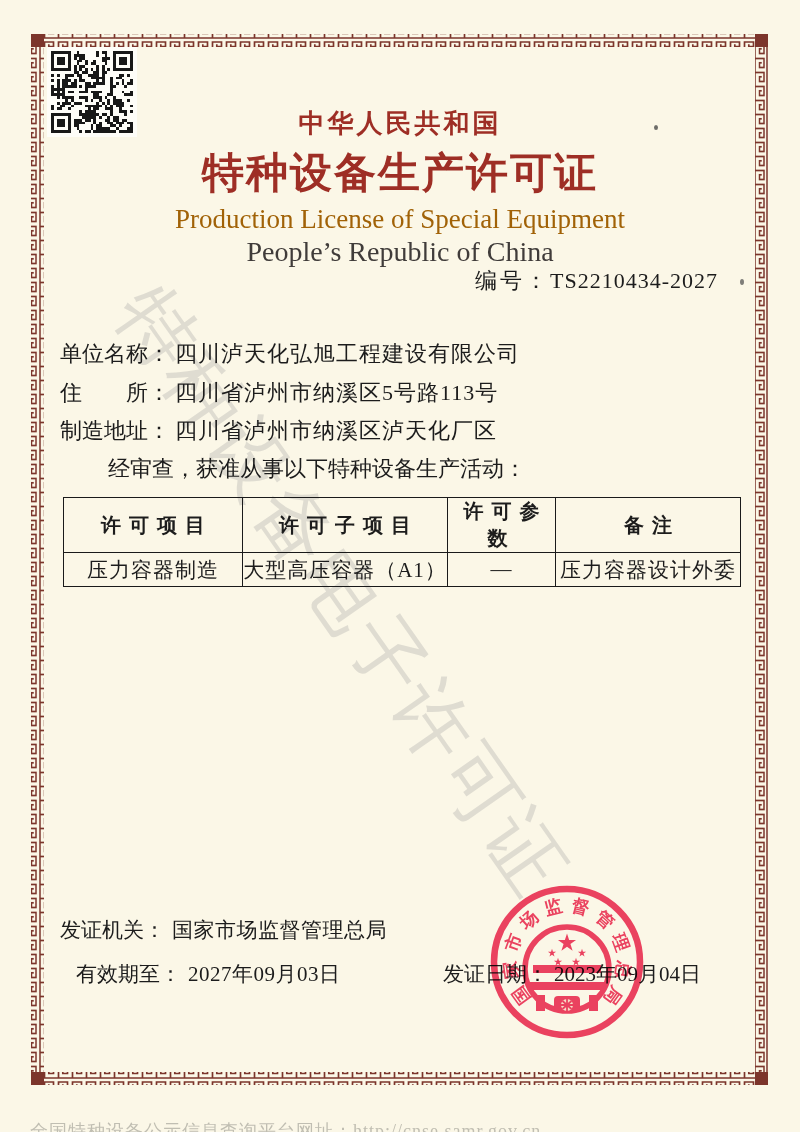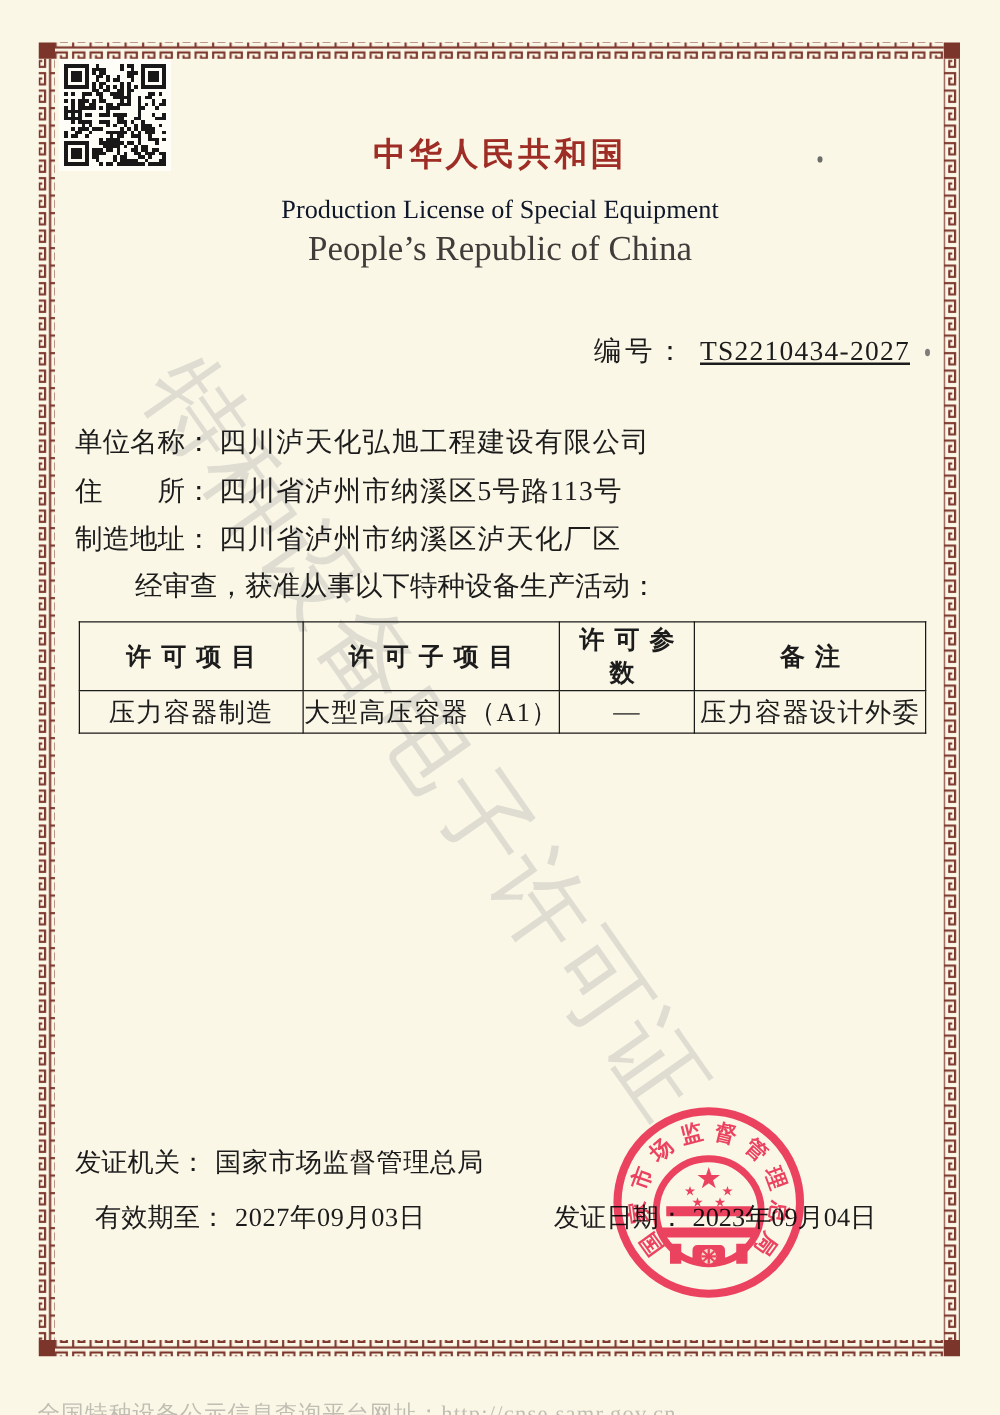--- a/index.html
+++ b/index.html
@@ -21,26 +21,26 @@
     font-size:78px;line-height:78px;white-space:nowrap;
     color:var(--watermark-gray,#9a9a9a);opacity:.28;
     transform:rotate(55deg);transform-origin:0 0;
     letter-spacing:2px;pointer-events:none;
   }
   
   .content{position:absolute;left:0;top:0;width:800px;height:1132px;z-index:2;}
   .title-block{position:absolute;top:100px;left:0;width:800px;text-align:center;}
   .t1{font-size:26px;line-height:47px;font-weight:bold;letter-spacing:3px;color:var(--title-red,#9e2e25);}
   .t2{font-size:42px;line-height:52px;font-weight:bold;letter-spacing:2px;color:var(--title-red,#9e2e25);}
-  .e1{font-size:21px;line-height:33px;margin-top:4px;color:#0f172a;}
+  .e1{font-size:27px;line-height:33px;margin-top:4px;color:#a16207;}
   .e2{font-size:28px;line-height:31px;color:#403c3a;}
   
   .license-no{position:absolute;left:475px;top:266px;font-size:22px;}
   .license-no .lbl{letter-spacing:3px;}
-  .license-no .val{margin-left:10px;letter-spacing:1px;text-decoration:underline;}
+  .license-no .val{letter-spacing:1px;}
   
   .fields{position:absolute;left:60px;top:340px;width:690px;}
   .frow{font-size:22px;line-height:28px;margin-bottom:10.5px;white-space:nowrap;}
   .frow .lbl{display:inline-block;width:112px;}
   .frow .val{margin-left:3px;letter-spacing:1px;text-align:center;}
   .statement{position:absolute;left:108px;top:455px;font-size:22px;line-height:28px;}
   
   .lic-table{position:absolute;left:63px;top:497px;width:677px;border-collapse:collapse;table-layout:fixed;}
   .lic-table th,.lic-table td{border:1.7px solid #1a1a1a;text-align:center;padding:0;}
   .lic-table th{height:40px;font-size:20px;font-weight:bold;letter-spacing:8px;text-indent:8px;}
@@ -499,20 +499,21 @@
         <rect x="26" y="28" width="1" height="1"></rect>
         <rect x="27" y="28" width="1" height="1"></rect>
         <rect x="28" y="28" width="1" height="1"></rect>
       </g>
   </svg>
 
   <div class="content">
 
     <div class="title-block">
       <div class="t1">中华人民共和国</div>
+      <div class="t2">特种设备生产许可证</div>
       <div class="e1">Production License of Special Equipment</div>
       <div class="e2">People’s Republic of China</div>
     </div>
 
     <div class="license-no">
       <span class="lbl">编号：</span><span class="val">TS2210434-2027</span>
     </div>
 
     <div class="fields">
       <div class="frow">

